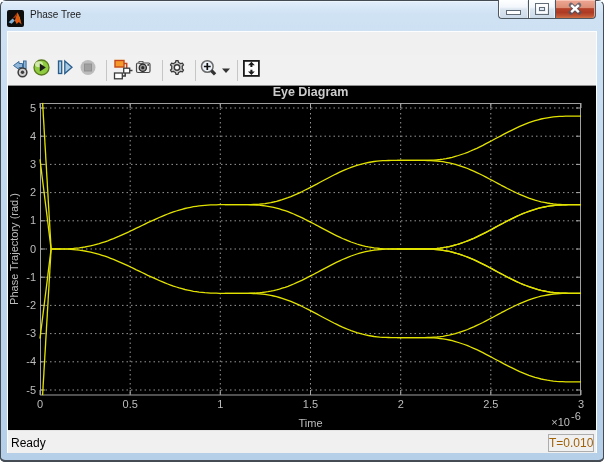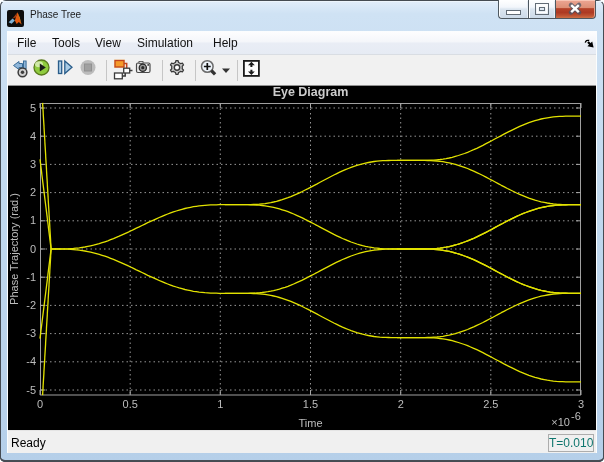--- a/index.html
+++ b/index.html
@@ -15,21 +15,21 @@
  background:linear-gradient(180deg,#fdfdfe 0%,#f4f6fa 45%,#e9edf5 50%,#e6ebf4 100%);
  border-bottom:1px solid #d9dde3;}
 .mi{position:absolute;top:4px;font-size:12px;color:#111;}
 #toolbar{position:absolute;left:0;top:23px;width:588px;height:30px;
  background:#f1f1f1;border-bottom:1px solid #919191;}
 #plot{position:absolute;left:0;top:54px;width:588px;height:364px;background:#000;}
 #status{position:absolute;left:0;top:398px;width:588px;height:22px;background:#f0f0f0;
  border-top:1px solid #e4e4e4;}
 #status .r{position:absolute;left:3px;top:5px;font-size:12px;color:#000;}
 #tbox{position:absolute;right:2px;top:3px;width:41px;height:14px;background:#f0f0f0;
- border:1px solid #adadad;text-align:right;font-size:12px;padding:1px 3px 1px 0;color:#0f766e;}
+ border:1px solid #adadad;text-align:right;font-size:12px;padding:1px 3px 1px 0;color:#a16207;}
 .tl{font-size:11px;fill:#bdbdbd;font-family:"Liberation Sans",sans-serif;}
 #caps{position:absolute;right:8px;top:0px;height:19px;display:flex;}
 .cap{height:18px;border:1px solid #4e5860;border-top:none;position:relative;
  background:linear-gradient(180deg,#ffffff 0%,#f2f6fb 40%,#dce6f0 50%,#ccdae8 100%);
  box-shadow:inset 0 1px 0 #fdfeff, inset 1px 0 0 #fdfeff, inset -1px 0 0 #e8eff6;}
 #cmin{width:29px;border-radius:0 0 0 4px;border-right:none;}
 #cmax{width:26px;}
 #cclose{width:39px;border-radius:0 0 4px 0;border-left:none;
  background:linear-gradient(180deg,#eda694 0%,#dd9077 42%,#b54229 48%,#ad3a23 70%,#bf5534 88%,#ce6f45 100%);
  box-shadow:inset 0 1px 0 #f8c5b5, inset -1px 0 0 #e9a38d;}
@@ -52,32 +52,20 @@
           <rect x="6.5" y="3.5" width="13" height="11" fill="none" stroke="#626c76" stroke-width="1"></rect>
           <rect x="8.5" y="5.5" width="9" height="7" fill="none" stroke="#fdfdfd" stroke-width="2"></rect>
           <rect x="10.5" y="7.5" width="5" height="3" fill="none" stroke="#626c76" stroke-width="1"></rect>
         </svg></div>
    <div class="cap" id="cclose"><svg width="39" height="18" viewBox="0 0 39 18">
      <path d="M15 5 L23 12.4 M23 5 L15 12.4" stroke="#4a5668" stroke-width="4.6" stroke-linecap="round" opacity="0.75"></path>
      <path d="M15.2 5.2 L22.8 12.2 M22.8 5.2 L15.2 12.2" stroke="#ffffff" stroke-width="2.4" stroke-linecap="butt"></path>
    </svg></div>
  </div>
  <div id="content">
-  <div id="menubar">
-    <span class="mi" style="left:9px">File</span>
-    <span class="mi" style="left:44px">Tools</span>
-    <span class="mi" style="left:87px">View</span>
-    <span class="mi" style="left:129px">Simulation</span>
-    <span class="mi" style="left:205px">Help</span>
-    <svg style="position:absolute;left:576px;top:6px" width="12" height="12" viewBox="0 0 12 12">
-      <path d="M1.3 4.6 Q1.9 1.7 5.2 2.5" fill="none" stroke="#000" stroke-width="1.4"></path>
-      <path d="M9.6 9.6 L3.4 8.2 L8.2 3.4 Z" fill="#000"></path>
-      <path d="M4 4 L7 7" stroke="#000" stroke-width="2.2"></path>
-    </svg>
-  </div>
   <div id="toolbar">
   <svg width="588" height="30" viewBox="0 0 588 30">
     <line x1="98.5" y1="5" x2="98.5" y2="26" stroke="#c6c6c6"></line>
     <line x1="154.5" y1="5" x2="154.5" y2="26" stroke="#c6c6c6"></line>
     <line x1="187.5" y1="5" x2="187.5" y2="26" stroke="#c6c6c6"></line>
     <line x1="229.5" y1="5" x2="229.5" y2="26" stroke="#c6c6c6"></line>
     <g transform="translate(4,4.5)">
       <path d="M1.5 6 L7 2 L7 4 L10.5 4 L10.5 8 L7 8 L7 10 Z" fill="#8fb6d9" stroke="#3c6e99" stroke-width="1"></path>
       <rect x="11.5" y="1.5" width="2.6" height="7.5" fill="#8fb6d9" stroke="#3c6e99" stroke-width="1"></rect>
       <circle cx="10.5" cy="12.8" r="4.4" fill="#cfcfcf" stroke="#3c3c3c" stroke-width="1.5"></circle>

